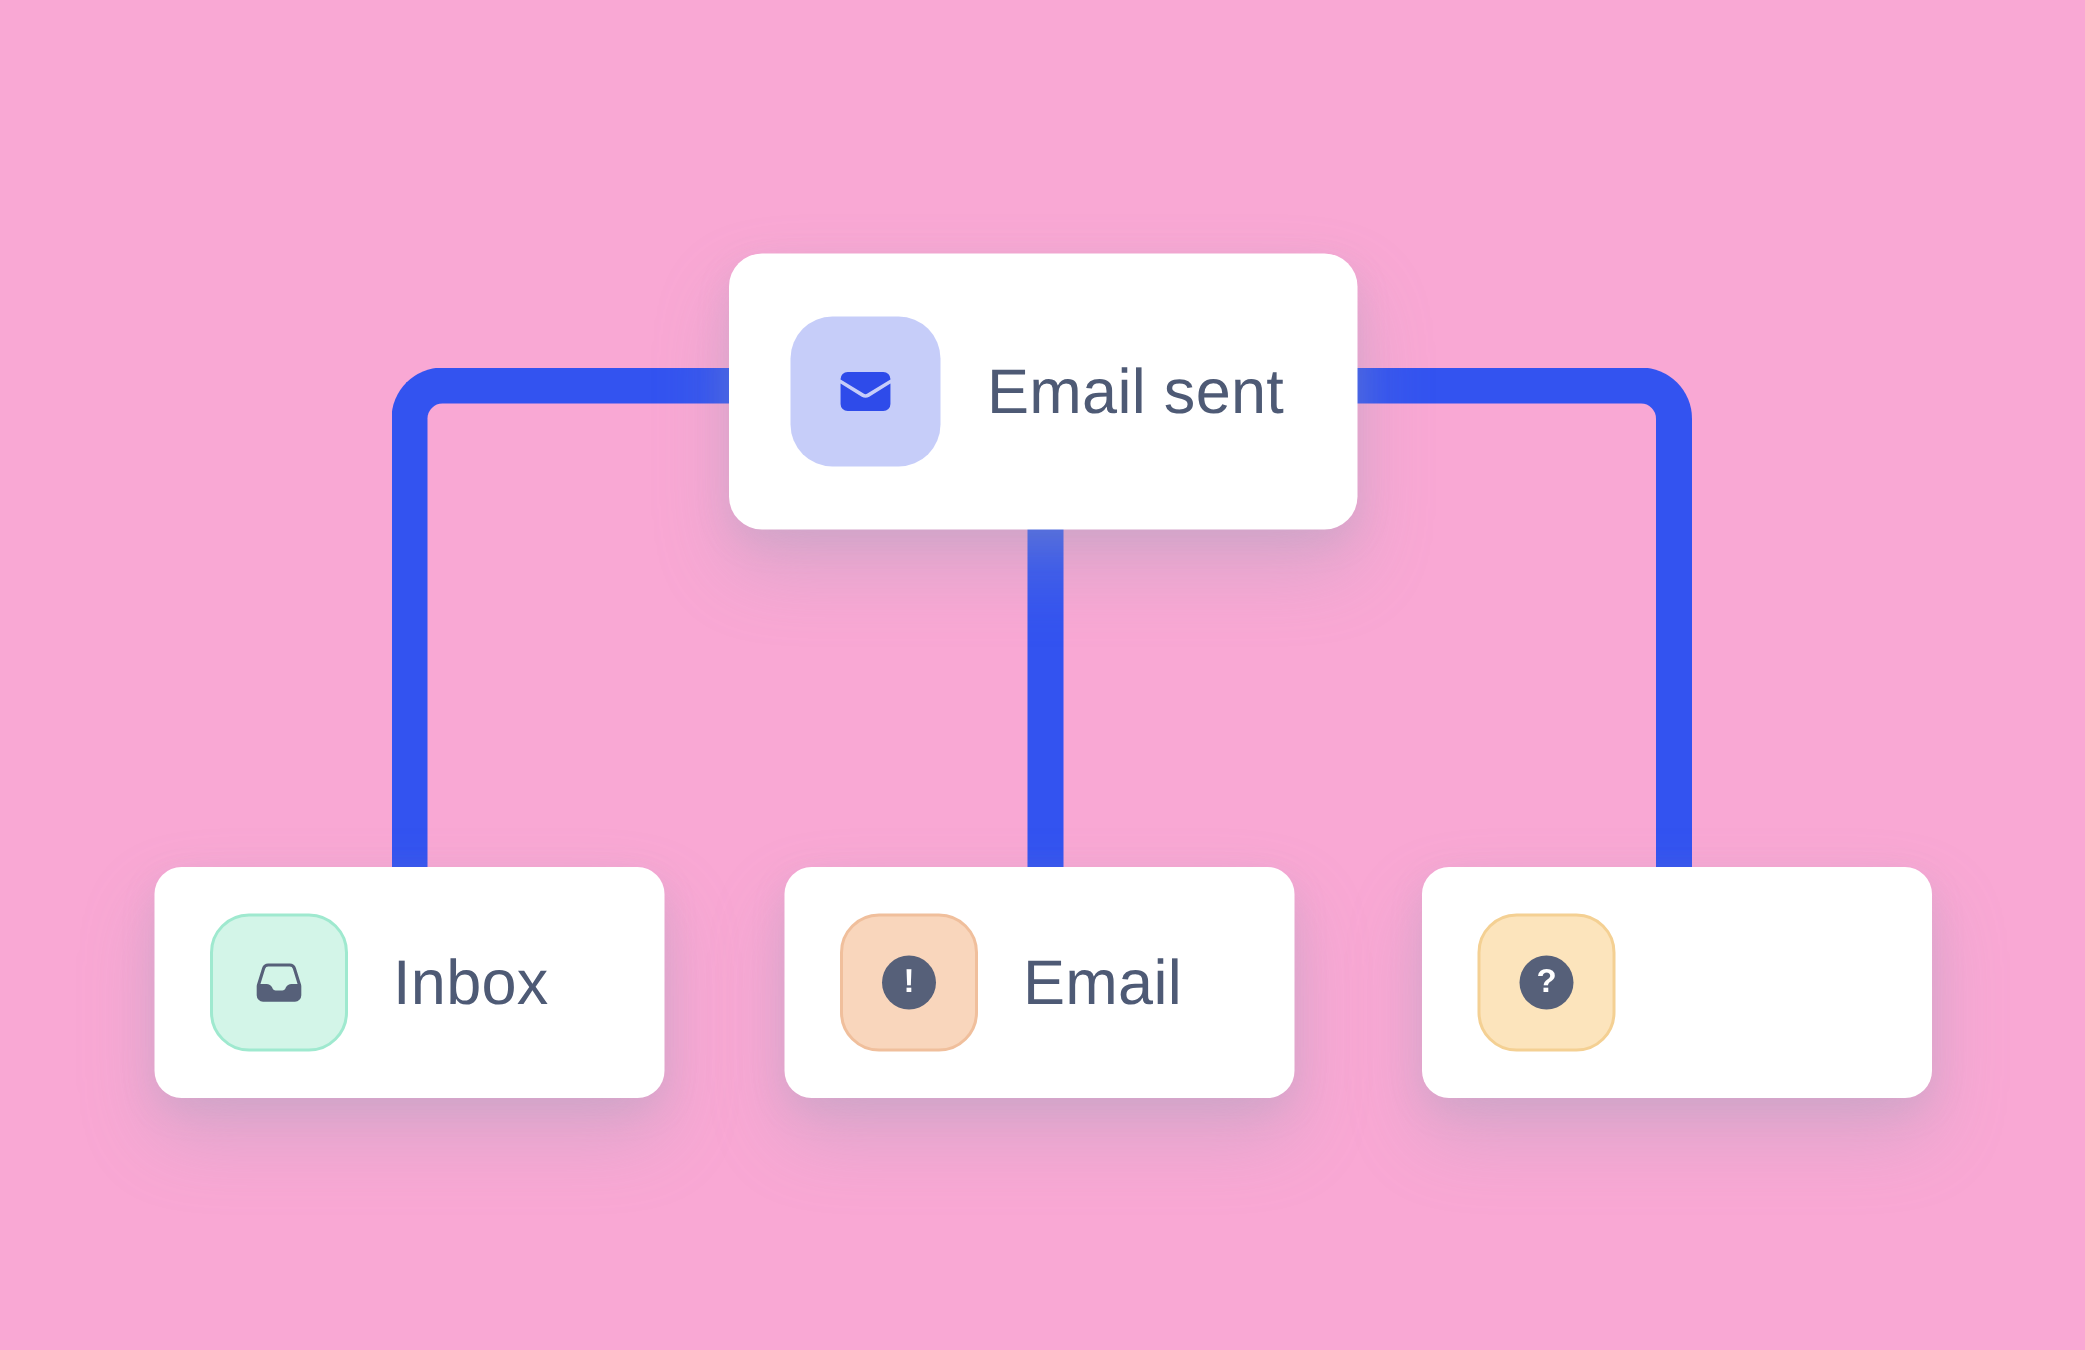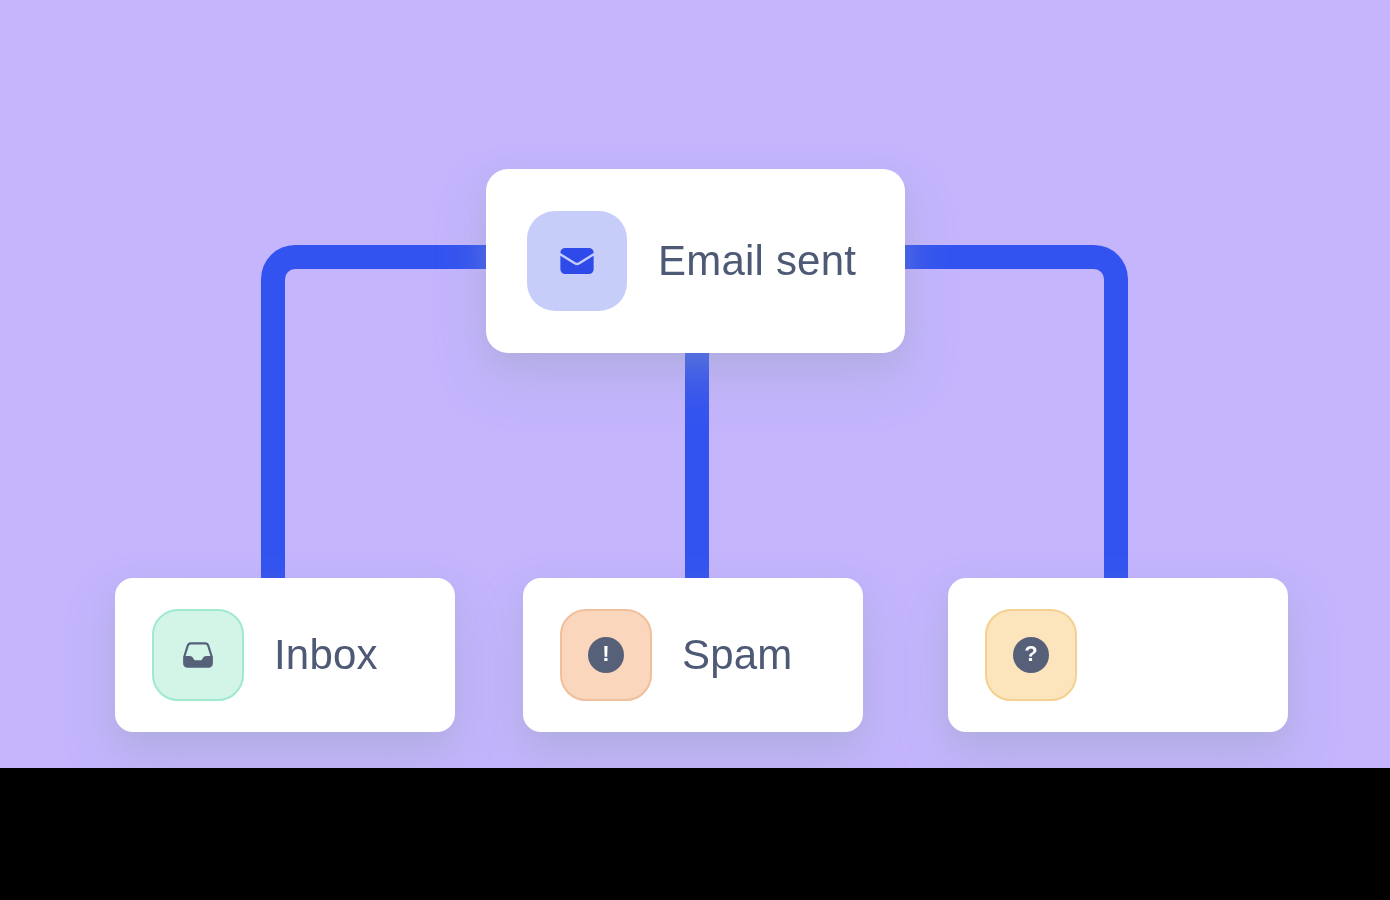--- a/index.html
+++ b/index.html
@@ -4,22 +4,22 @@
 <style>
   html, body {
     margin: 0;
     padding: 0;
     background: #000000;
     font-family: "Liberation Sans", "DejaVu Sans", sans-serif;
   }
   .canvas {
     position: relative;
     width: 1390px;
-    height: 768px;
-    background: #c4b5fd;
+    height: 900px;
+    background: #f9a8d4;
     overflow: hidden;
   }
 
   
   .connector { position: absolute; z-index: 1; box-sizing: border-box; }
   .connector-left {
     left: 261px; top: 245px;
     width: 290px; height: 333px;
     border-top: 24px solid #3353f0;
     border-left: 24px solid #3353f0;
@@ -55,21 +55,21 @@
     gap: 31px;
   }
   .child-card {
     top: 578px;
     width: 340px; height: 154px;
     border-radius: 18px;
     padding-left: 37px;
     box-sizing: border-box;
     gap: 30px;
   }
-  .card-inbox   { left: 103px; margin-left: 12px; }
+  .card-inbox   { left: 103px; }
   .card-spam    { left: 523px; }
   .card-missing { left: 948px; }
 
   
   .tile {
     flex: 0 0 auto;
     display: flex;
     align-items: center;
     justify-content: center;
     box-sizing: border-box;
@@ -147,21 +147,21 @@
         <path fill-rule="evenodd" clip-rule="evenodd" d="M6.912 3a3 3 0 00-2.868 2.118l-2.411 7.838a3 3 0 00-.133.882V18a3 3 0 003 3h15a3 3 0 003-3v-4.162c0-.299-.045-.596-.133-.882l-2.412-7.838A3 3 0 0017.088 3H6.912zm13.823 9.75l-2.213-7.191A1.5 1.5 0 0017.088 4.5H6.912a1.5 1.5 0 00-1.434 1.059L3.265 12.75H6.11a3 3 0 012.684 1.658l.256.513a1.5 1.5 0 001.342.829h3.218a1.5 1.5 0 001.342-.83l.256-.512a3 3 0 012.684-1.658h2.844z"></path>
       </svg>
     </div>
     <span class="node-label">Inbox</span>
   </div>
 
   <div class="card child-card card-spam">
     <div class="tile tile-spam">
       <div class="circle-badge">!</div>
     </div>
-    <span class="node-label">Spam</span>
+    <span class="node-label">Email</span>
   </div>
 
   <div class="card child-card card-missing">
     <div class="tile tile-missing">
       <div class="circle-badge">?</div>
     </div>
   </div>
 
 </div>
 

